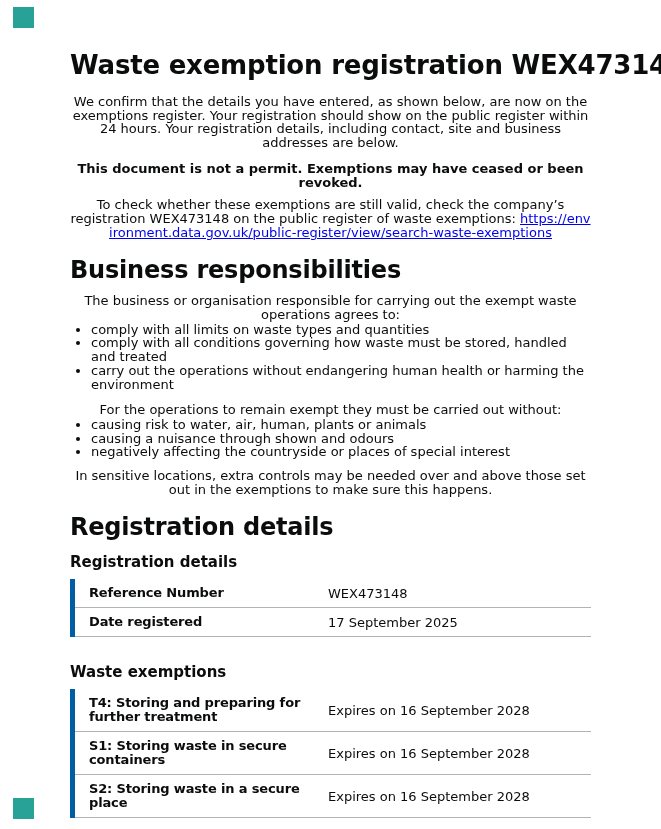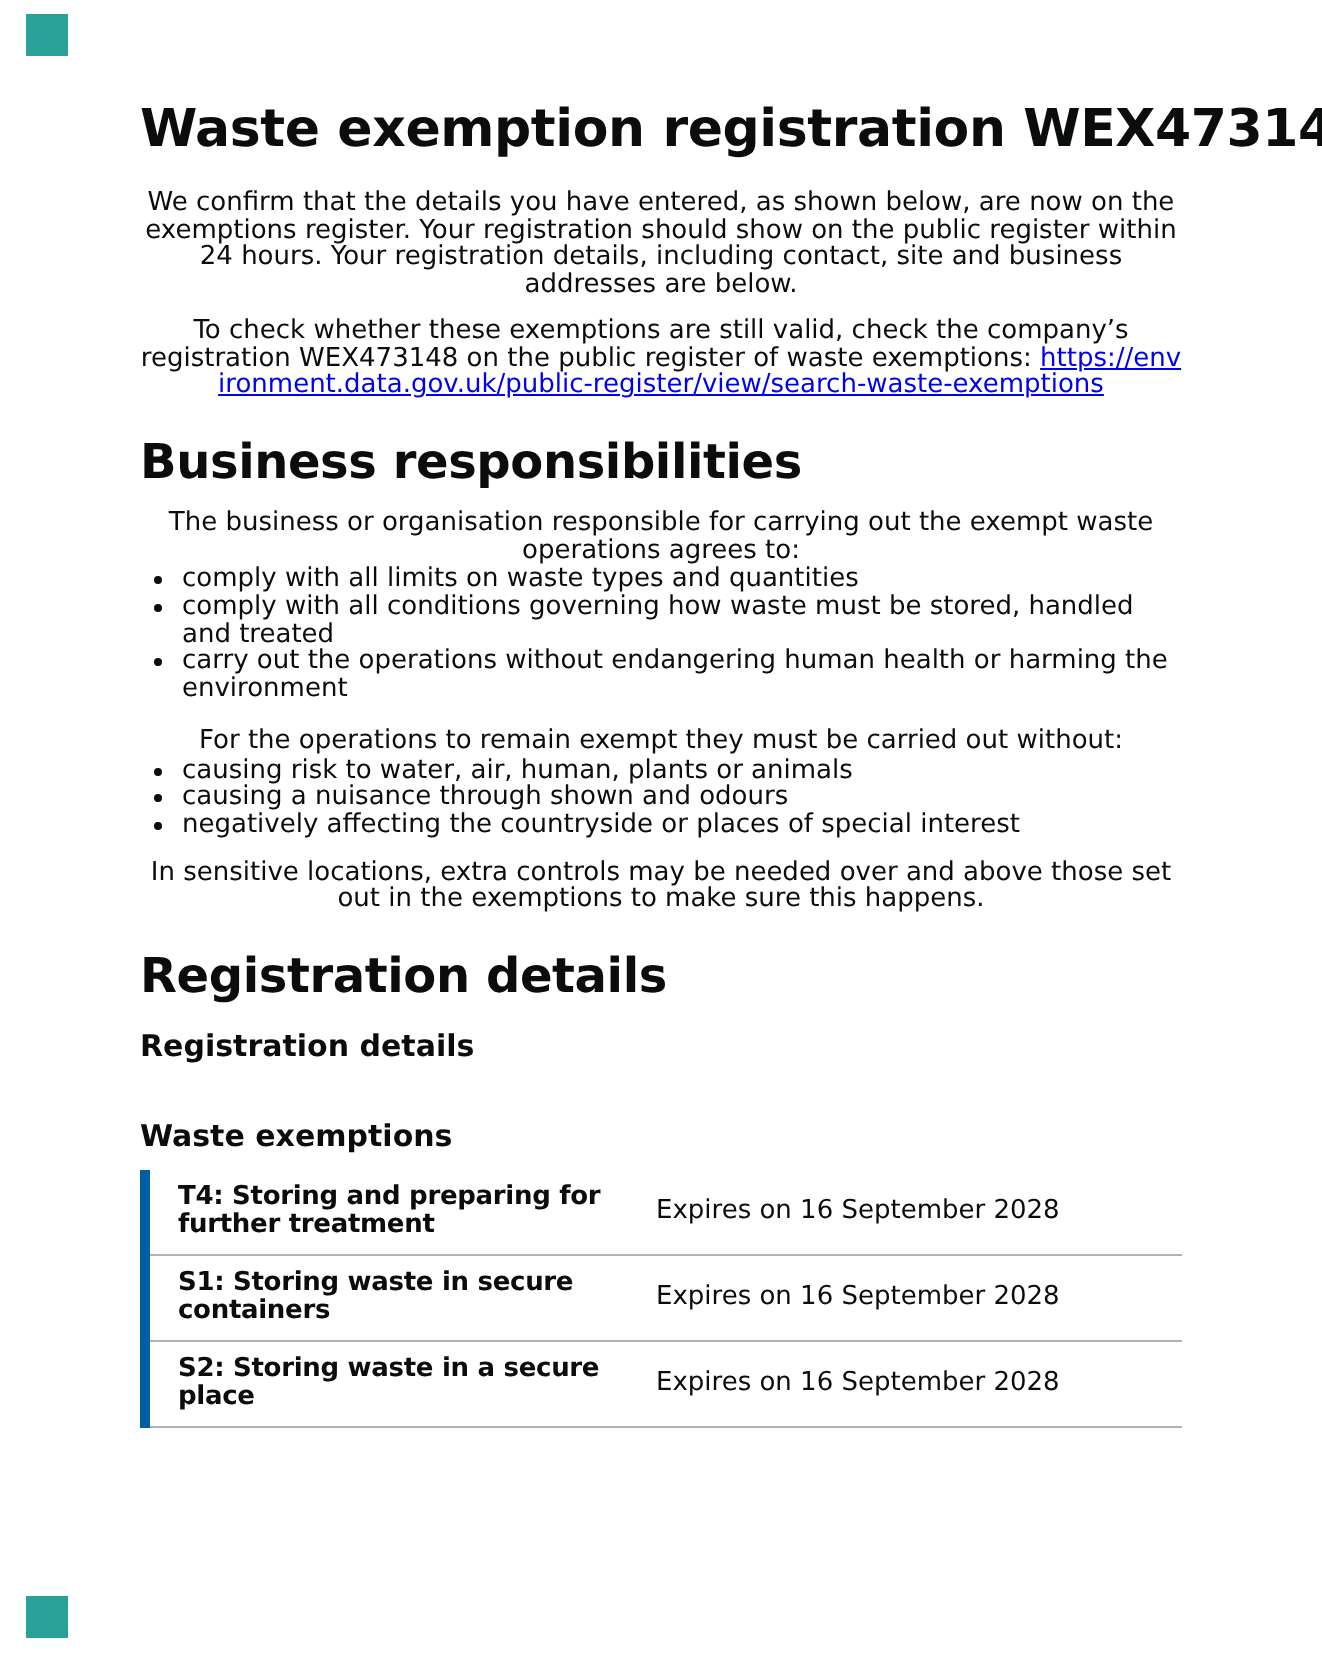--- a/index.html
+++ b/index.html
@@ -108,20 +108,21 @@
 
   <div class="corner-marker top"></div>
   <div class="corner-marker bottom"></div>
 
   <div class="content">
 
     <h1>Waste exemption registration WEX473148</h1>
 
     <p class="p-intro">We confirm that the details you have entered, as shown below, are now on the exemptions register. Your registration should show on the public register within 24 hours. Your registration details, including contact, site and business addresses are below.</p>
 
+    <p class="p-warning">This document is not a permit. Exemptions may have ceased or been revoked.</p>
 
     <p class="p-check"><span>To check whether these exemptions are still valid, check the company’s registration WEX473148 on the public register of waste exemptions:</span>
       <a class="register-link" href="#">https://environment.data.gov.uk/public-register/view/search-waste-exemptions</a>
     </p>
 
     <h2>Business responsibilities</h2>
 
     <p class="p-agrees">The business or organisation responsible for carrying out the exempt waste operations agrees to:</p>
 
     <ul>
@@ -137,20 +138,30 @@
       <li>causing a nuisance through shown and odours</li>
       <li>negatively affecting the countryside or places of special interest</li>
     </ul>
 
     <p class="p-sensitive">In sensitive locations, extra controls may be needed over and above those set out in the exemptions to make sure this happens.</p>
 
     <h2>Registration details</h2>
 
     <h3>Registration details</h3>
 
+    <div class="detail-table">
+      <div class="t-row">
+        <div class="t-label">Reference Number</div>
+        <div class="t-value">WEX473148</div>
+      </div>
+      <div class="t-row">
+        <div class="t-label">Date registered</div>
+        <div class="t-value">17 September 2025</div>
+      </div>
+    </div>
 
     <h3 class="waste-heading">Waste exemptions</h3>
 
     <div class="detail-table">
       <div class="t-row">
         <div class="t-label">T4: Storing and preparing for further treatment</div>
         <div class="t-value">Expires on 16 September 2028</div>
       </div>
       <div class="t-row">
         <div class="t-label">S1: Storing waste in secure containers</div>

